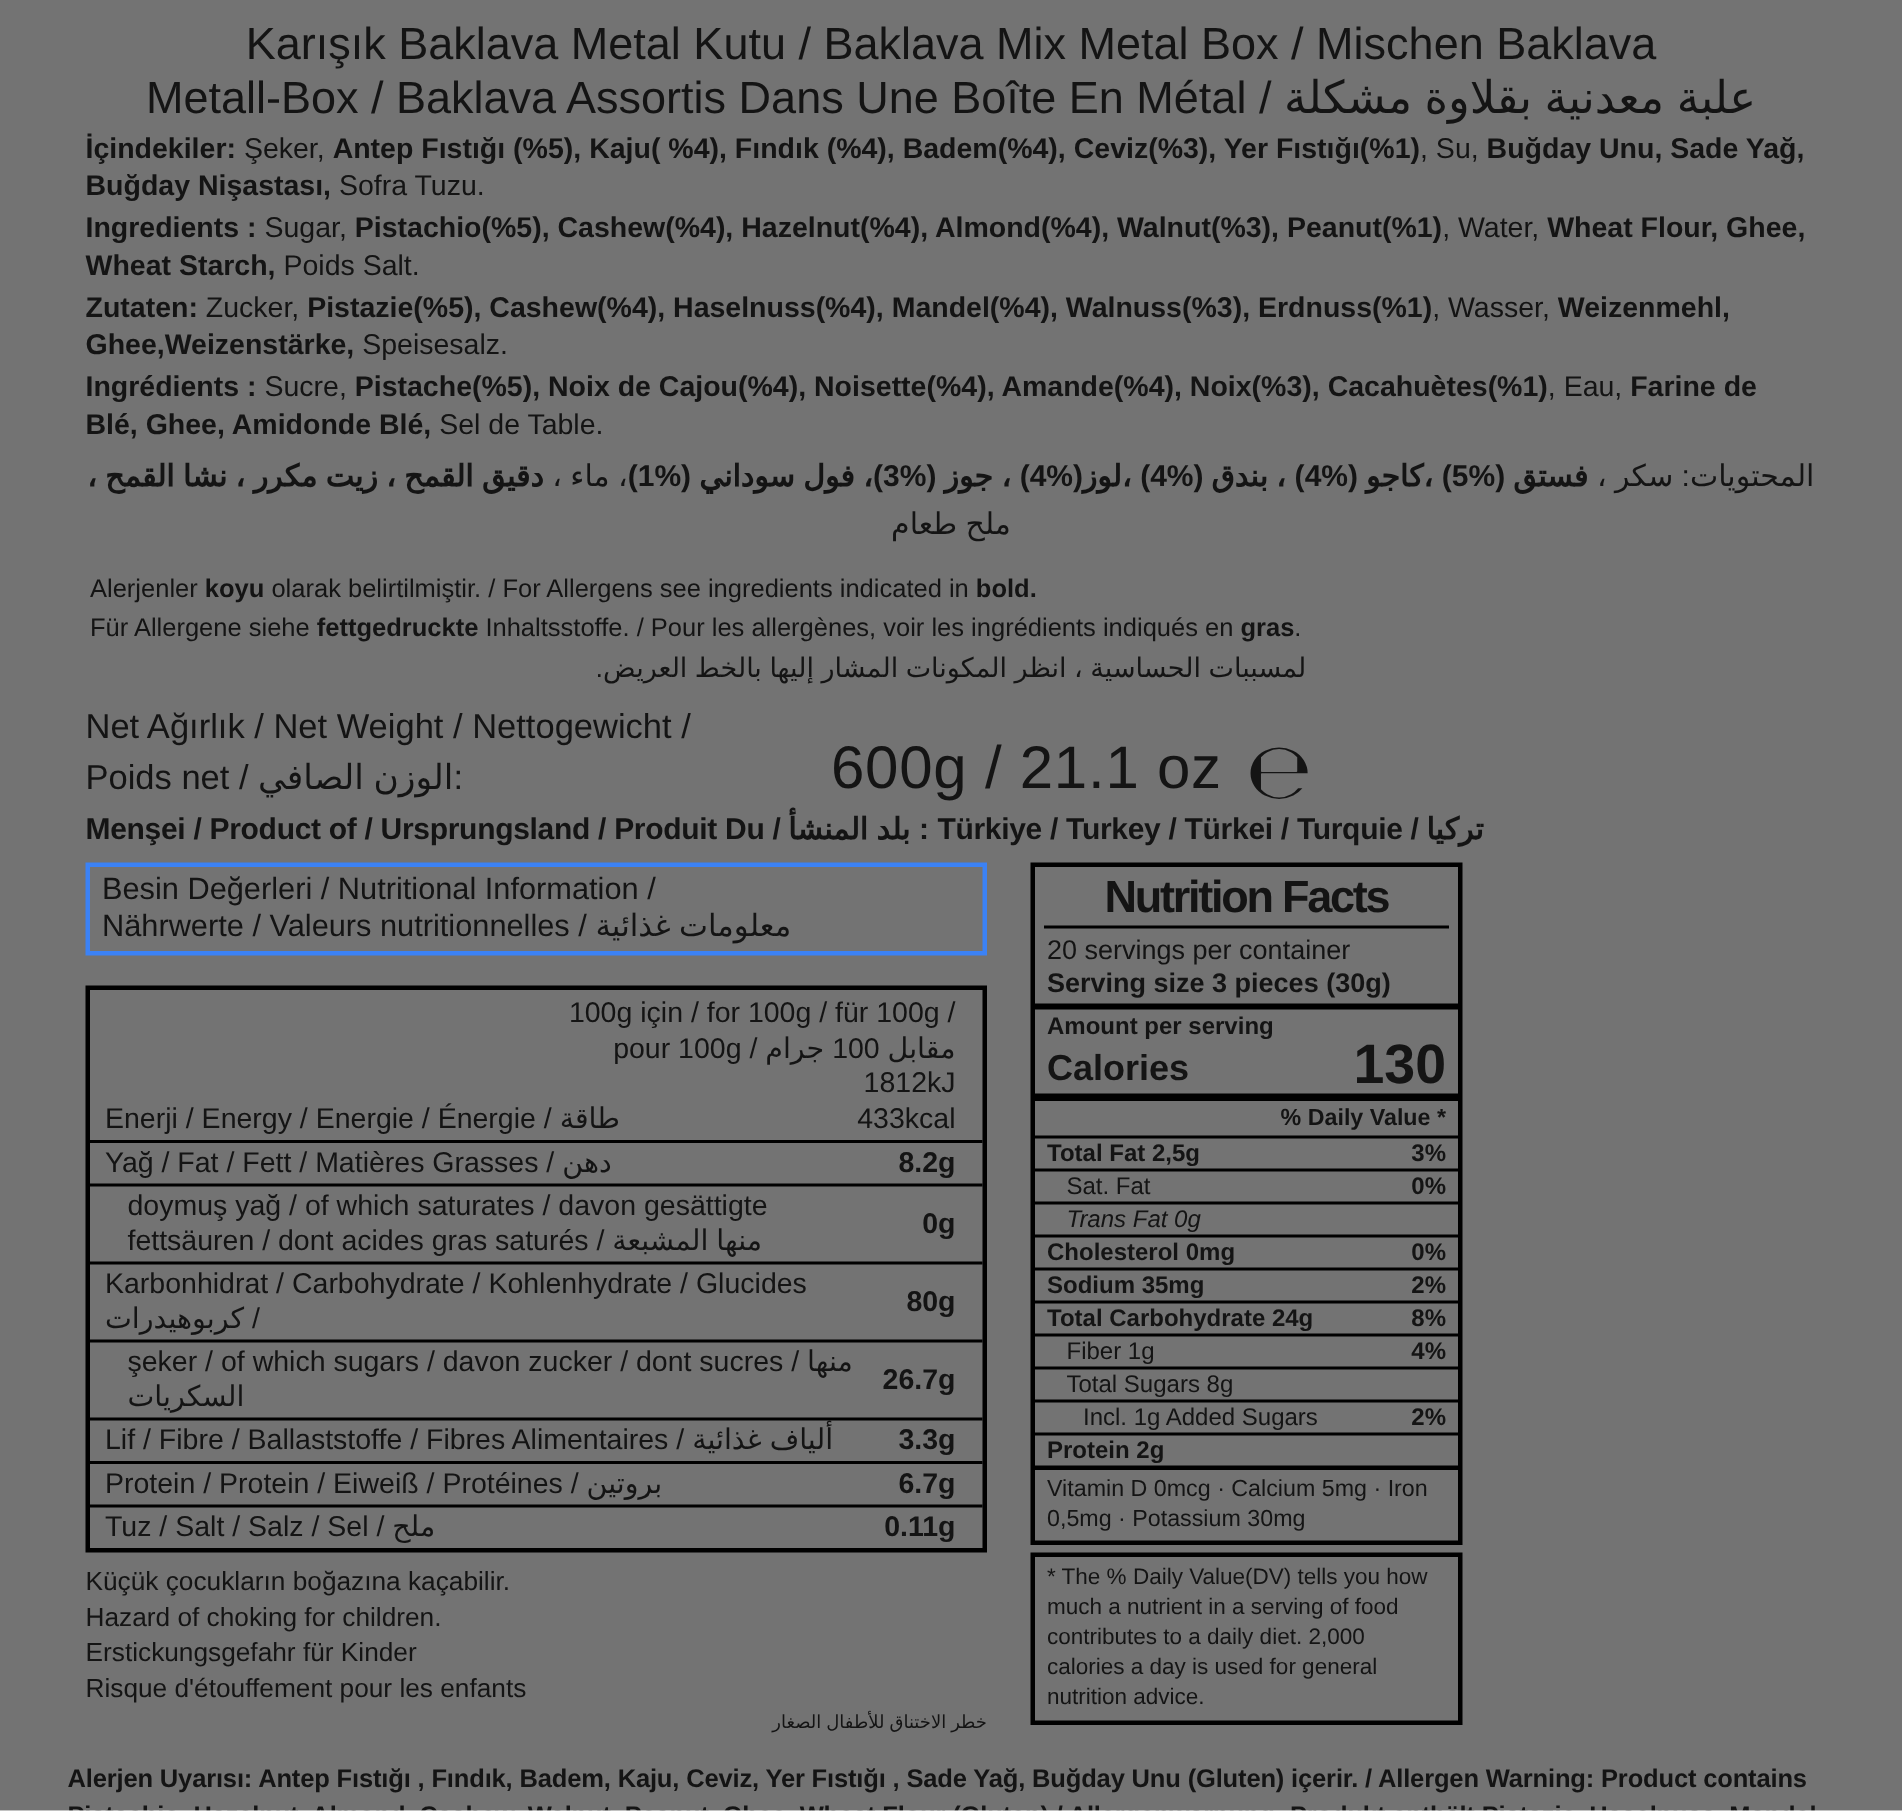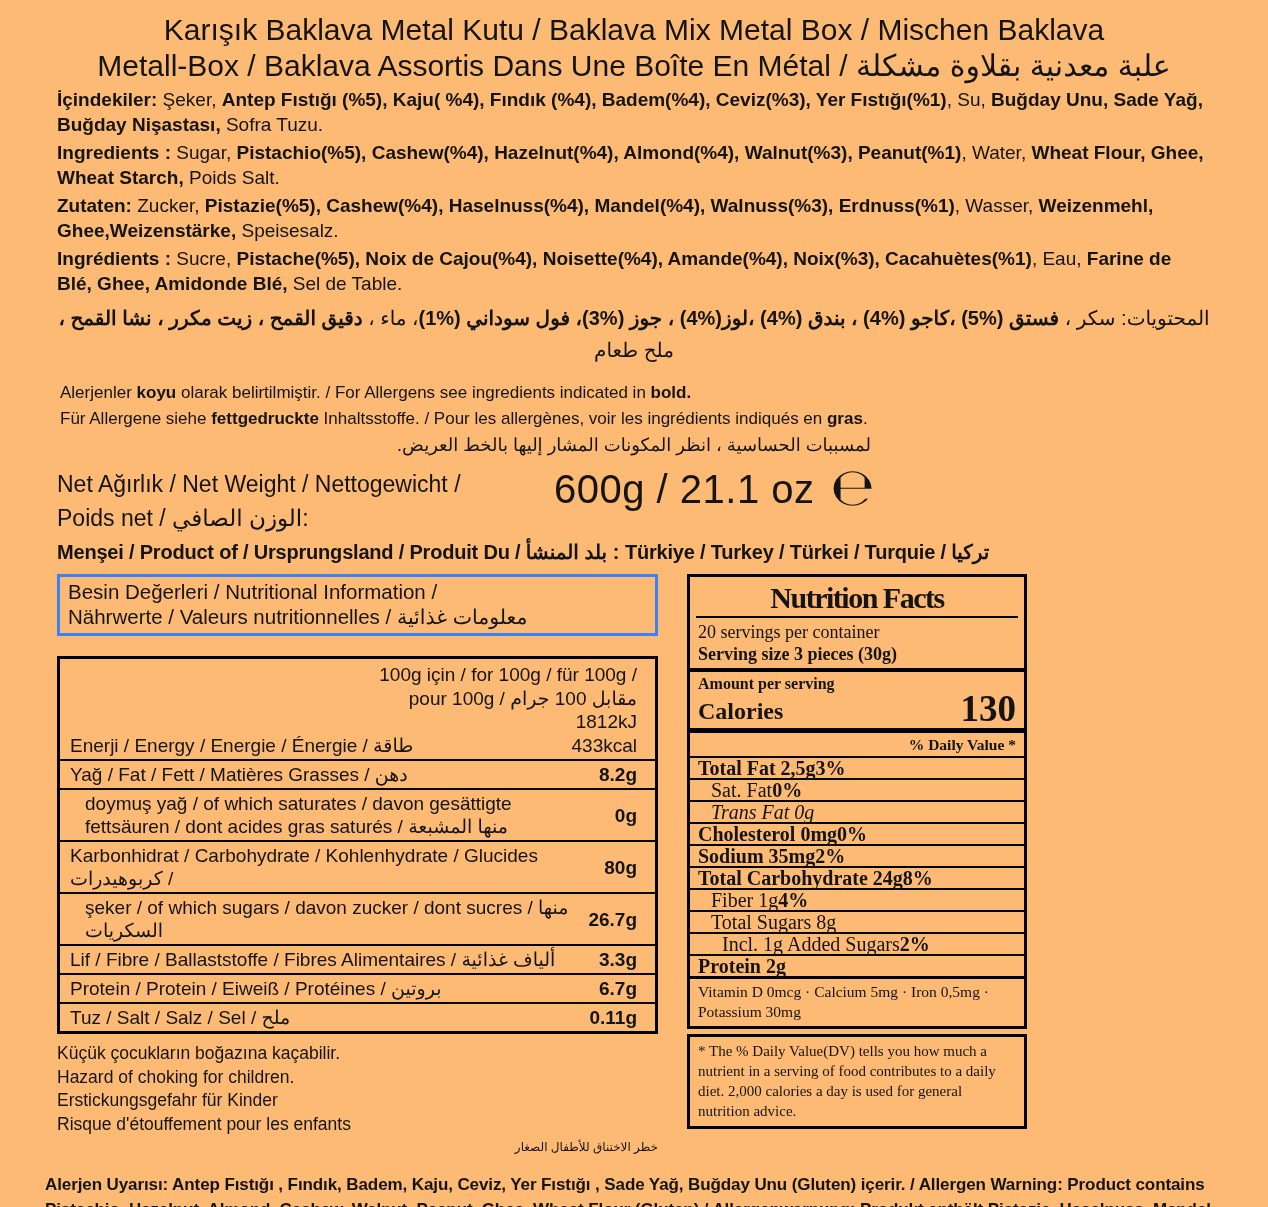--- a/index.html
+++ b/index.html
@@ -1,31 +1,31 @@
 <!DOCTYPE html>
 <html><head>
 <meta charset="utf-8">
 <style>
   html,body{margin:0;padding:0;background:#fff;}
-  .page{width:1268px;height:1207px;background:#fdba74;color:#141414;
+  .page{width:1268px;height:1207px;background:#737373;color:#141414;
         font-family:"Liberation Sans",sans-serif;overflow:hidden;position:relative;}
   .b{font-weight:bold;}
   .title{text-align:center;font-size:30px;line-height:36px;padding-top:12px;}
   .ing{margin:3px 57px 0;font-size:19px;line-height:25px;}
   .ing.ar{text-align:center;font-size:20px;line-height:32px;margin-top:6px;}
   .note{margin:14px 60px 0;font-size:17px;line-height:26px;}
   .note-ar{text-align:center;font-size:18px;}
-  .weight-row{display:flex;align-items:flex-start;margin:9px 57px 0;}
+  .weight-row{display:flex;align-items:flex-end;margin:9px 57px 0;}
   .w-label{font-size:23px;line-height:34px;width:497px;}
   .w-value{font-size:40px;letter-spacing:0.5px;white-space:nowrap;}
   .w-e{font-size:52px;line-height:40px;margin-left:16px;font-family:"DejaVu Sans",sans-serif;}
   .origin{margin:5px 57px 0;font-size:20px;font-weight:bold;letter-spacing:-0.2px;}
   .cols{display:flex;gap:29px;margin:10px 57px 0;align-items:flex-start;}
   .left-col{width:601px;}
-  .right-col{width:340px;font-family:Liberation Serif, serif;}
+  .right-col{width:288px;}
   
   .lt-header{border:3px solid #3b82f6;padding:2px 8px 4px;font-size:20.5px;line-height:25px;}
   .lt-body{border:3px solid #000;margin-top:20px;font-size:19px;}
   .lt-sub{padding:4px 18px 2px 10px;line-height:23.5px;}
   .lt-sub .r{text-align:right;}
   .erow{display:flex;justify-content:space-between;}
   .lt-row{display:flex;justify-content:space-between;align-items:center;
           border-top:2px solid #000;padding:2px 18px 2px 10px;line-height:23px;}
   .lt-row.vb{align-items:center;}
   .lbl.ind{padding-left:15px;}
@@ -38,22 +38,22 @@
             line-height:35px;border-bottom:2px solid #000;margin:3px 6px 0;padding-bottom:1px;}
   .nf-serv{font-size:18px;line-height:22px;padding:3px 8px 0;}
   .nf-size{font-size:18px;font-weight:bold;line-height:22px;padding:0 8px 3px;}
   .sep4{border-top:4px solid #000;}
   .sep5{border-top:5px solid #000;}
   .nf-amount{font-size:16px;font-weight:bold;line-height:18px;padding:3px 8px 0;}
   .nf-cal{display:flex;justify-content:space-between;align-items:flex-end;padding:0 8px 3px;}
   .nf-cal .cl{font-size:24px;font-weight:bold;line-height:27px;}
   .nf-cal .cv{font-size:37px;font-weight:bold;line-height:32px;}
   .nf-dv{text-align:right;font-size:15.5px;font-weight:bold;padding:3px 8px 2px;}
-  .nf-row{display:flex;justify-content:flex-start;border-top:2px solid #000;
-          padding:1.5px 8px;font-size:20px;line-height:17px;}
+  .nf-row{display:flex;justify-content:space-between;border-top:2px solid #000;
+          padding:1.5px 8px;font-size:16px;line-height:17px;}
   .nf-row .i1{padding-left:13px;}
   .nf-row .i2{padding-left:24px;}
   .it{font-style:italic;}
   .nfv{font-weight:bold;}
   .nf-vit{border-top:3px solid #000;padding:3px 8px 4px;font-size:15.5px;line-height:20px;}
   .nf-foot{border:3px solid #000;margin-top:5px;padding:4px 8px 5px;font-size:15px;line-height:20px;}
   .warning{margin:12px 45px 0;font-weight:bold;font-size:17px;line-height:25px;letter-spacing:-0.1px;}
 </style>
 </head>
 <body>

